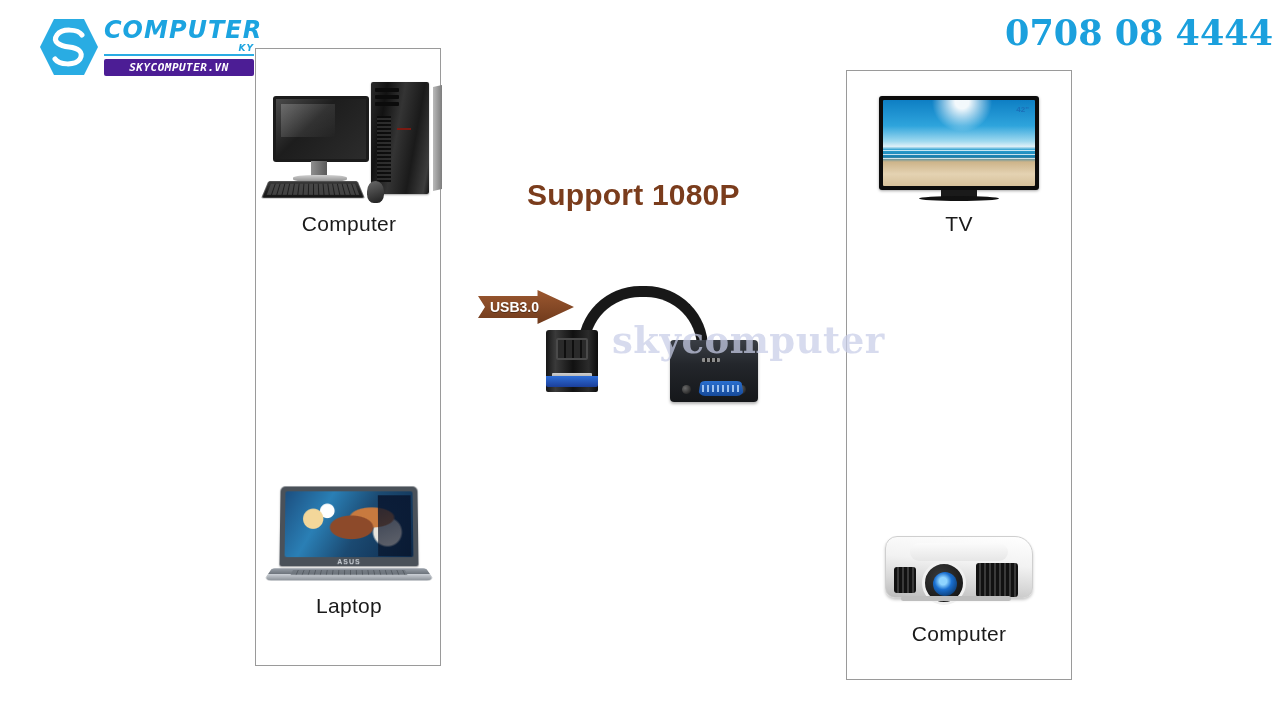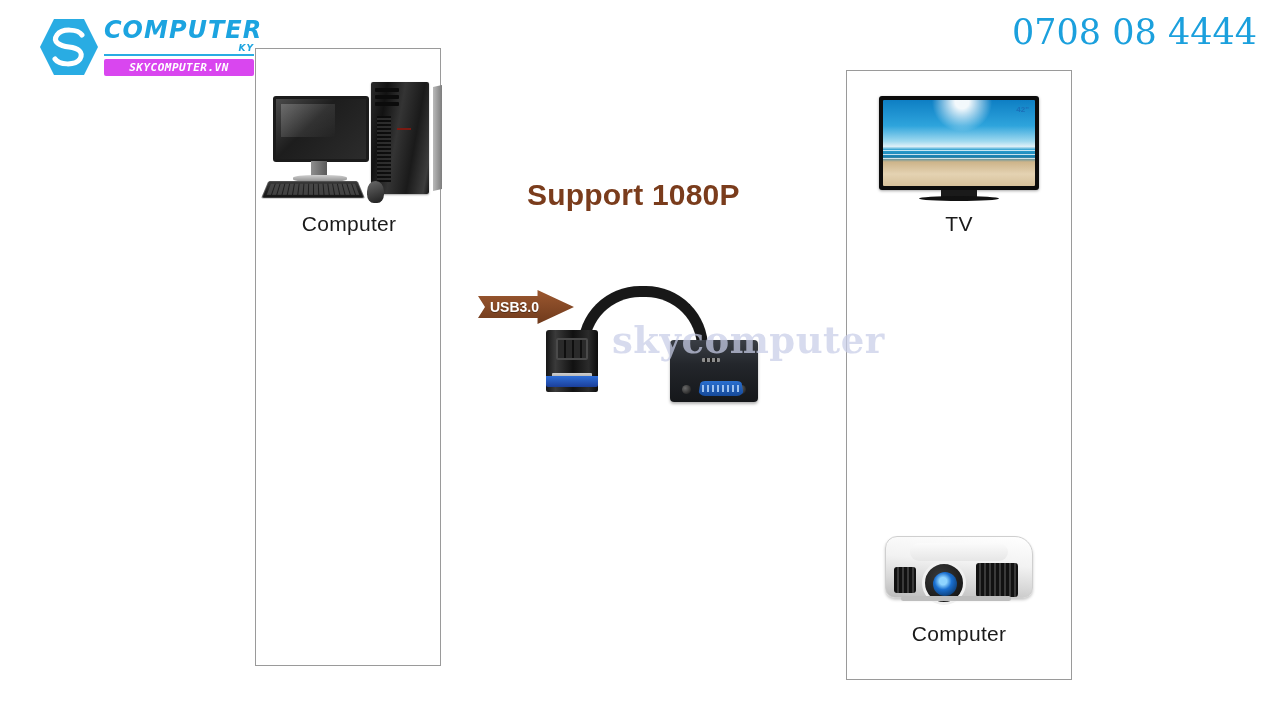--- a/index.html
+++ b/index.html
@@ -18,30 +18,30 @@
     font-family:"DejaVu Sans", sans-serif;
     font-weight:bold;font-style:italic;font-size:24px;letter-spacing:1px;
     color:#1ca4e0;line-height:1;
   }
   .logo-ky{
     font-family:"DejaVu Sans", sans-serif;font-weight:bold;font-style:italic;
     font-size:9px;color:#1ca4e0;text-align:right;margin-top:1px;letter-spacing:1px;
   }
   .logo-rule{height:2px;background:#29ace3;margin-top:1px;}
   .logo-domain{
-    margin-top:3px;background:#d946ef;color:#ffffff;
+    margin-top:3px;background:#4c1d95;color:#ffffff;
     font-family:"DejaVu Sans Mono", monospace;font-weight:bold;font-style:italic;
     font-size:11px;letter-spacing:.5px;text-align:center;padding:2px 2px 2px 2px;
     border-radius:2px;
   }
 
   
   #phone-number{
-    position:absolute;right:23px;top:12px;
-    font-family:"DejaVu Serif", serif;font-weight:normal;font-style:normal;
+    position:absolute;right:7px;top:12px;
+    font-family:"DejaVu Serif", serif;font-weight:bold;font-style:normal;
     font-size:35px;color:#1ba0dd;letter-spacing:0px;white-space:nowrap;
   }
 
   
   .panel{position:absolute;border:1px solid #9a9a9a;background:#ffffff;box-sizing:border-box;}
   #left-panel{left:255px;top:48px;width:186px;height:618px;}
   #right-panel{left:846px;top:70px;width:226px;height:610px;}
 
   
   .device{position:absolute;text-align:center;}
@@ -339,20 +339,34 @@
         <div class="pc-tower-grill"></div>
         <div class="pc-led"></div>
       </div>
       <div class="pc-tower-side"></div>
       <div class="pc-keyboard"></div>
       <div class="pc-mouse"></div>
     </div>
     <div class="device-label">Computer</div>
   </div>
 
+  <div class="device" id="device-laptop">
+    <div class="art" id="laptop-art">
+      <div class="lap-lid">
+        <div class="lap-screen">
+          <div class="lap-screen-dark"></div>
+        </div>
+        <div class="lap-brand">ASUS</div>
+      </div>
+      <div class="lap-base">
+        <div class="lap-keys"></div>
+      </div>
+    </div>
+    <div class="device-label">Laptop</div>
+  </div>
 
   <div class="panel" id="right-panel"></div>
 
   <div class="device" id="device-tv">
     <div class="art" id="tv-art">
       <div class="tv-frame">
         <div class="tv-screen">
           <div class="tv-waves"></div>
           <div class="tv-size">42"</div>
         </div>

